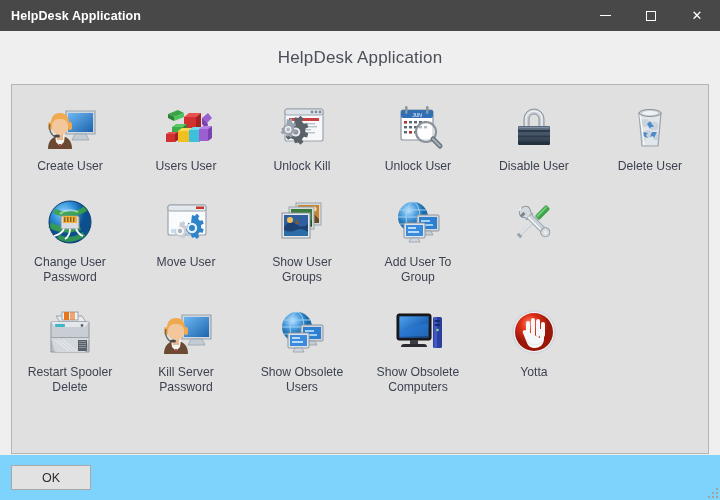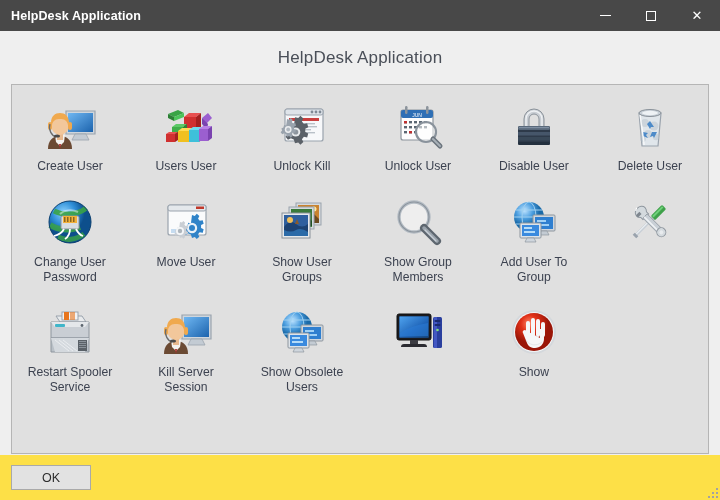--- a/index.html
+++ b/index.html
@@ -124,21 +124,21 @@
 
   
   .footer {
     flex: 0 0 auto;
     height: 45px;
     display: flex;
     align-items: center;
     padding: 0 11px;
     box-sizing: border-box;
     position: relative;
-    background: #fde047;
+    background: #7dd3fc;
   }
   .btn {
     background: #e2e2e2;
     border: 1px solid #a9a9a9;
     color: #2d2d2d;
     font-size: 12.5px;
     height: 25px;
     min-width: 80px;
     padding: 0 10px;
     cursor: default;
@@ -441,33 +441,20 @@
                 <path d="M2 14q6-8 12-3t12 0v12H2z" fill="#1d4272"></path>
                 <path d="M2 17q7 3 12 0t12 2v4H2z" fill="#2b6ba8"></path>
                 <circle cx="8" cy="7" r="3" fill="#f2c05a"></circle>
                 <path d="M15 6l2 5h-4z" fill="#8a5a2a"></path>
               </g>
             </svg>
           </div>
           <div class="caption">Show User Groups</div>
         </div>
 
-        <div class="cell">
-          <div class="icon-box">
-            <svg width="56" height="52" viewBox="0 0 56 52">
-              <circle cx="24" cy="20" r="15" fill="#ffffff" fill-opacity=".45" stroke="#b4bcc4" stroke-width="3.4"></circle>
-              <circle cx="24" cy="20" r="15" fill="none" stroke="#8a939c" stroke-width="1.2"></circle>
-              <path d="M24 7a13 13 0 0 1 12 8 13 13 0 0 0-24 0 13 13 0 0 1 12-8z" fill="#ffffff" opacity=".75"></path>
-              <path d="M34 31l13 13" stroke="#5d666f" stroke-width="8" stroke-linecap="round"></path>
-              <path d="M34 31l13 13" stroke="#9aa3ac" stroke-width="3.5" stroke-linecap="round"></path>
-              <path d="M35 33l11 11" stroke="#c8cfd6" stroke-width="1.2" stroke-linecap="round"></path>
-            </svg>
-          </div>
-          <div class="caption">Show Group Members</div>
-        </div>
 
         <div class="cell">
           <div class="icon-box">
             <svg width="56" height="52" viewBox="0 0 56 52">
               <defs>
                 <radialGradient id="glb2" cx="35%" cy="28%">
                   <stop offset="0" stop-color="#bfe4ff"></stop>
                   <stop offset="55%" stop-color="#4d9fe0"></stop>
                   <stop offset="100%" stop-color="#1b6aa8"></stop>
                 </radialGradient>
@@ -542,21 +529,21 @@
               <path d="M21 33l14 11" stroke="#f0f2f4" stroke-width="1" opacity=".8"></path>
               <rect x="36" y="33" width="9" height="11" fill="#5a6168"></rect>
               <g fill="#8a929a">
                 <rect x="37" y="34" width="7" height="1"></rect>
                   <rect x="37" y="36" width="7" height="1"></rect>
                 <rect x="37" y="38" width="7" height="1"></rect>
                   <rect x="37" y="40" width="7" height="1"></rect>
               </g>
             </svg>
           </div>
-          <div class="caption">Restart Spooler Service</div>
+          <div class="caption">Restart Spooler Delete</div>
         </div>
 
         <div class="cell">
           <div class="icon-box">
             <svg width="56" height="52" viewBox="0 0 56 52">
               <g>
                 <path d="M24 8h29v24H24z" fill="#cfd6dd" stroke="#9aa3ad" stroke-width="1.2"></path>
                 <rect x="26" y="10" width="25" height="20" fill="#2f7fd0"></rect>
                 <path d="M26 10h25v20H26z" fill="url(#scrn2)"></path>
                 <defs>
@@ -574,21 +561,21 @@
                 <ellipse cx="18" cy="23" rx="9" ry="10" fill="#f2c79b"></ellipse>
                 <path d="M9 21c0-7 4-10 9-10s9 3 9 10l-1 2c-1-5-4-6-8-6s-7 1-8 6z" fill="#f0a94e"></path>
                 <rect x="6" y="20" width="4" height="8" rx="2" fill="#f0a94e"></rect>
                 <rect x="26" y="20" width="4" height="8" rx="2" fill="#f0a94e"></rect>
                 <path d="M8 22c-2 6 2 12 6 13" stroke="#6b6b6b" stroke-width="1.3" fill="none"></path>
                 <ellipse cx="15" cy="34" rx="3" ry="1.6" fill="#4a4a4a"></ellipse>
                 <path d="M17 42l1 5 1-5z" fill="#b03030"></path>
               </g>
             </svg>
           </div>
-          <div class="caption">Kill Server Session</div>
+          <div class="caption">Kill Server Password</div>
         </div>
 
         <div class="cell">
           <div class="icon-box">
             <svg width="56" height="52" viewBox="0 0 56 52">
               <defs>
                 <radialGradient id="glb3" cx="35%" cy="28%">
                   <stop offset="0" stop-color="#bfe4ff"></stop>
                   <stop offset="55%" stop-color="#4d9fe0"></stop>
                   <stop offset="100%" stop-color="#1b6aa8"></stop>
@@ -634,20 +621,21 @@
               <path d="M10 26q10-7 28-10v13H10z" fill="#2b7cd6" opacity=".6"></path>
               <path d="M20 33h8v4h-8z" fill="#3c3c42"></path>
               <path d="M14 37h20a3 3 0 0 1 3 3H11a3 3 0 0 1 3-3z" fill="#2b2b31"></path>
               <rect x="43" y="10" width="9" height="31" rx="1.5" fill="#2a3f9e"></rect>
               <rect x="44" y="10" width="3" height="31" fill="#4358c4"></rect>
               <rect x="44.5" y="13" width="6" height="2" rx="1" fill="#1a2a6e"></rect>
               <rect x="44.5" y="17" width="6" height="2" rx="1" fill="#1a2a6e"></rect>
               <circle cx="47.5" cy="23" r="1.3" fill="#7fe07f"></circle>
             </svg>
           </div>
+          <div class="caption">Show Obsolete Computers</div>
         </div>
 
         <div class="cell">
           <div class="icon-box">
             <svg width="56" height="52" viewBox="0 0 56 52">
               <defs>
                 <radialGradient id="redg" cx="38%" cy="28%">
                   <stop offset="0" stop-color="#ff8a6a"></stop>
                   <stop offset="45%" stop-color="#e03018"></stop>
                   <stop offset="100%" stop-color="#9a1608"></stop>
@@ -660,21 +648,21 @@
               <g fill="#f6f7f8">
                 <rect x="20" y="14" width="4" height="16" rx="2"></rect>
                 <rect x="25" y="11" width="4" height="19" rx="2"></rect>
                 <rect x="30" y="12" width="4" height="18" rx="2"></rect>
                 <rect x="35" y="15" width="4" height="15" rx="2"></rect>
                 <path d="M19 23c-2 0-3 2-2 3l4 10c1 3 4 5 8 5 5 0 9-4 9-9V22h-4v9z"></path>
               </g>
               <path d="M20 33c3 5 10 7 16 2" stroke="#d8dce0" stroke-width="1" fill="none" opacity=".6"></path>
             </svg>
           </div>
-          <div class="caption">Show</div>
+          <div class="caption">Yotta</div>
         </div>
 
         <div class="cell"></div>
       </div>
 
     </div>
   </div>
 
   <div class="footer">
     <button class="btn">OK</button>

